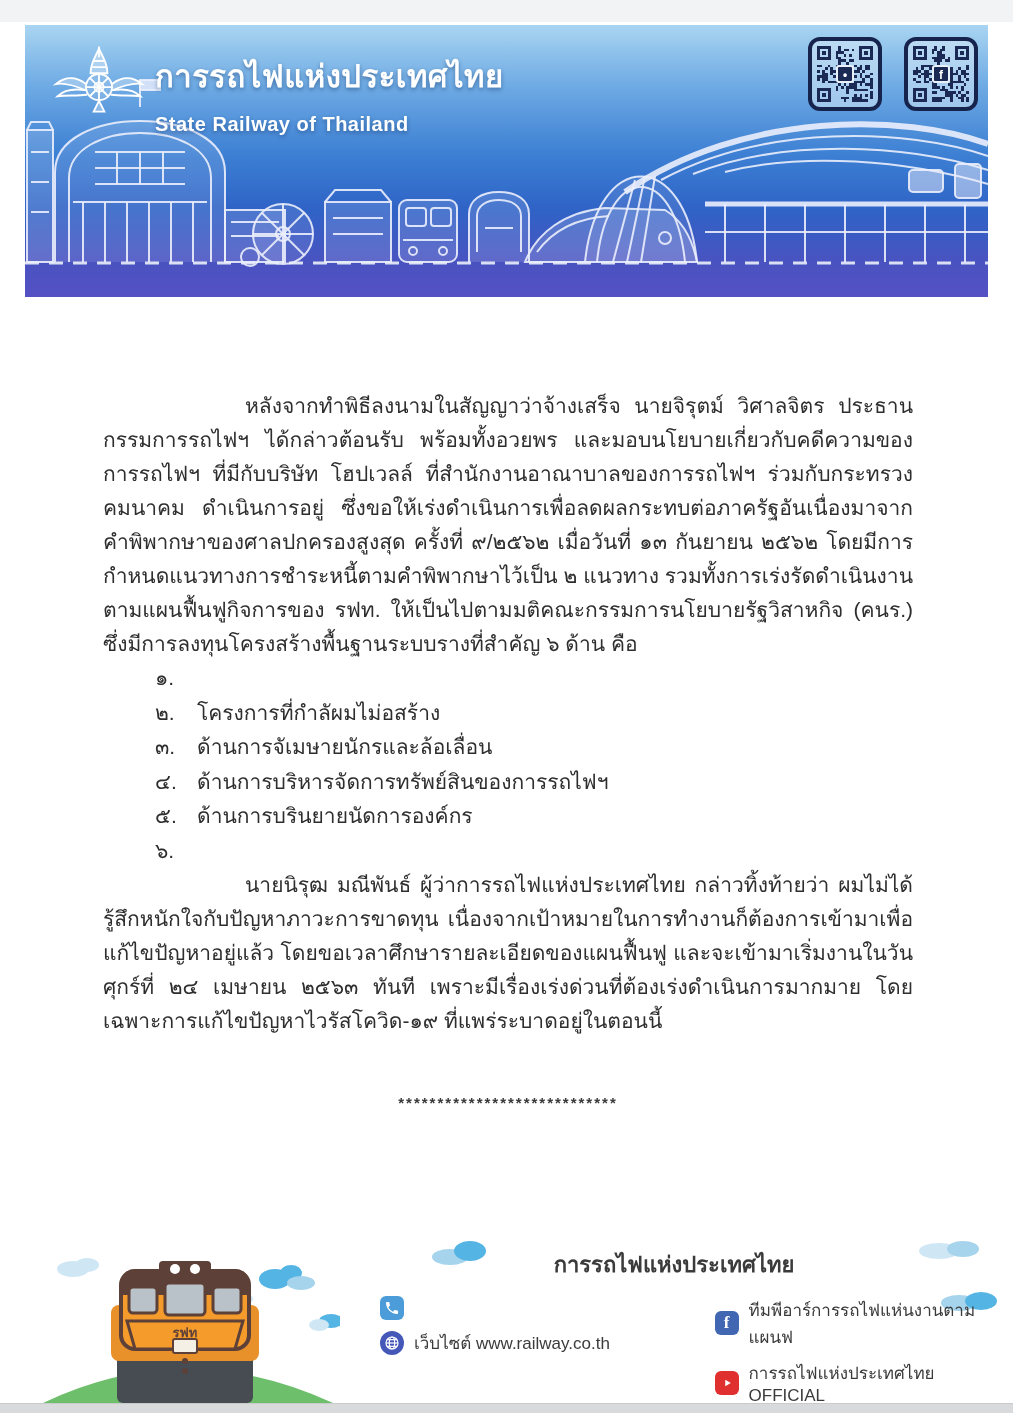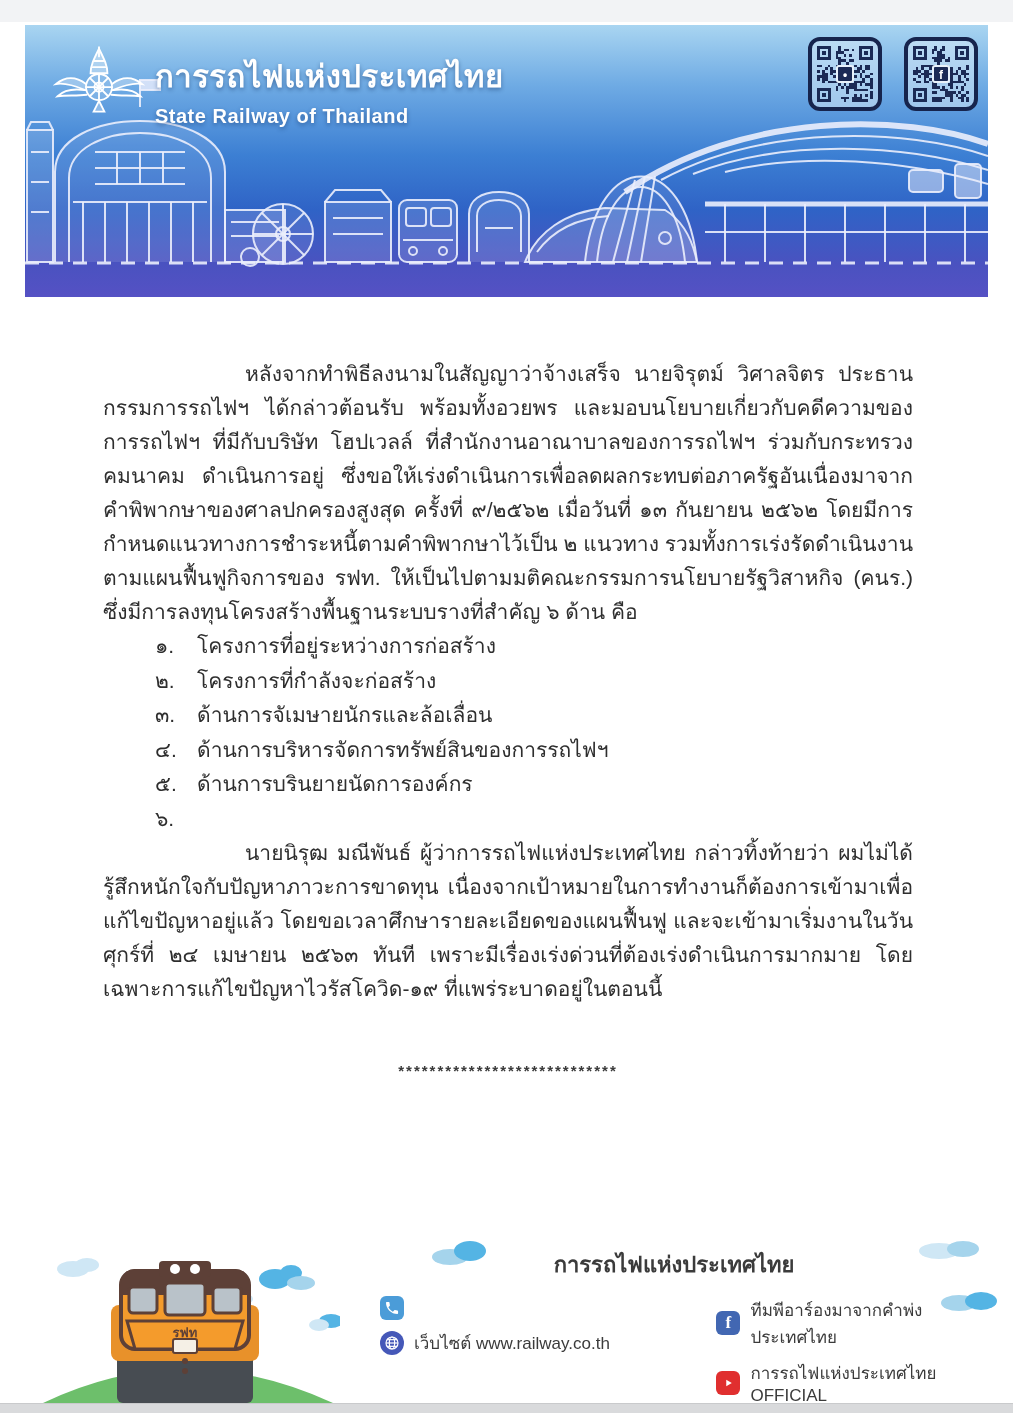--- a/index.html
+++ b/index.html
@@ -15,21 +15,21 @@
   
   .banner {
     position:absolute; top:25px; left:25px; right:25px; height:272px;
     background:linear-gradient(180deg,#a9d5f1 0%, #6fabe4 22%, #3c7fd3 48%, #2f63c6 68%, #4a52c0 88%, #5551c4 100%);
     overflow:hidden;
   }
   .skyline { position:absolute; left:0; bottom:30px; width:100%; height:215px; }
   .banner-logo { position:absolute; top:12px; left:28px; width:92px; height:94px; }
   .banner-titles { position:absolute; top:26px; left:130px; color:#fff; text-shadow:0 2px 4px rgba(10,40,90,.45); }
   .banner-title-th { font-size:31px; font-weight:bold; letter-spacing:.5px; }
-  .banner-title-en { font-size:20px; font-weight:bold; margin-top:4px; letter-spacing:.5px; }
+  .banner-title-en { font-size:20px; font-weight:bold; margin-top:12px; letter-spacing:.5px; }
   .qr-row { position:absolute; top:12px; right:10px; display:flex; gap:22px; }
   .qr {
     position:relative; width:74px; height:74px; border:4px solid #16244d; border-radius:12px;
     background:rgba(215,233,248,.55); padding:5px;
   }
   .qr-grid { display:grid; width:100%; height:100%; grid-template-columns:repeat(21,1fr); grid-template-rows:repeat(21,1fr); }
   .qr-grid i { background:#1b2a55; }
   .qr .finder { position:absolute; width:14px; height:14px; border:3px solid #1b2a55; background:transparent; }
   .qr .finder::after { content:""; position:absolute; inset:2px; background:#1b2a55; }
   .qr .f-tl { top:5px; left:5px; } .qr .f-tr { top:5px; right:5px; } .qr .f-bl { bottom:5px; left:5px; }
@@ -39,21 +39,21 @@
     color:#fff; font-size:12px; font-weight:bold; text-align:center; line-height:17px;
   }
   .contact-bar {
     position:absolute; left:0; right:0; bottom:0; height:30px; background:#3d3d9c;
     color:#eef0ff; font-size:16.5px; display:flex; align-items:center; justify-content:center;
     letter-spacing:.3px; border-top:1px solid #5a5ab5;
   }
 
   
   .content { position:absolute; top:297px; left:103px; right:100px; color:#2e2e2e; }
-  .para { margin-top:60px; font-size:21px; line-height:34px; text-align:justify; text-indent:142px; }
+  .para { margin-top:92px; font-size:21px; line-height:34px; text-align:justify; text-indent:142px; }
   .para.second { margin-top:0; }
   .list { margin:0 0 0 52px; list-style:none; }
   .list li { display:flex; font-size:21px; line-height:34.5px; }
   .list .num { width:42px; }
   .separator { margin-top:56px; text-align:center; font-size:15px; font-weight:bold; letter-spacing:2px; color:#3a3a3a; }
 
   
   .footer { position:absolute; left:0; right:0; bottom:10px; height:168px; background:#fff; }
   .train-scene { position:absolute; left:35px; bottom:0; width:305px; height:160px; }
   .footer-center { position:absolute; left:350px; right:15px; top:12px; }
@@ -483,25 +483,24 @@
     </div>
 
   </div>
 
   <div class="content">
     <p class="para">หลังจากทำพิธีลงนามในสัญญาว่าจ้างเสร็จ นายจิรุตม์ วิศาลจิตร ประธานกรรมการรถไฟฯ ได้กล่าวต้อนรับ พร้อมทั้งอวยพร และมอบนโยบายเกี่ยวกับคดีความของการรถไฟฯ ที่มีกับบริษัท โฮปเวลล์ ที่สำนักงานอาณาบาลของการรถไฟฯ ร่วมกับกระทรวงคมนาคม ดำเนินการอยู่ ซึ่งขอให้เร่งดำเนินการเพื่อลดผลกระทบต่อภาครัฐอันเนื่องมาจากคำพิพากษาของศาลปกครองสูงสุด ครั้งที่ ๙/๒๕๖๒ เมื่อวันที่ ๑๓ กันยายน ๒๕๖๒ โดยมีการกำหนดแนวทางการชำระหนี้ตามคำพิพากษาไว้เป็น ๒ แนวทาง รวมทั้งการเร่งรัดดำเนินงานตามแผนฟื้นฟูกิจการของ รฟท. ให้เป็นไปตามมติคณะกรรมการนโยบายรัฐวิสาหกิจ (คนร.) ซึ่งมีการลงทุนโครงสร้างพื้นฐานระบบรางที่สำคัญ ๖ ด้าน คือ</p>
 
     <ul class="list">
       <li>
         <span class="num">๑.</span>
-        <span>โครงการที่อยู่ระหว่างการก่อสร้าง</span>
       </li>
       <li>
         <span class="num">๒.</span>
-        <span>โครงการที่กำลังจะก่อสร้าง</span>
+        <span>โครงการที่กำลัผมไม่อสร้าง</span>
       </li>
       <li>
         <span class="num">๓.</span>
         <span>ด้านการจัเมษายนักรและล้อเลื่อน</span>
       </li>
       <li>
         <span class="num">๔.</span>
         <span>ด้านการบริหารจัดการทรัพย์สินของการรถไฟฯ</span>
       </li>
       <li>
@@ -601,21 +600,21 @@
                   <line x1="4.5" y1="7" x2="19.5" y2="7"></line>
                   <line x1="4.5" y1="17" x2="19.5" y2="17"></line>
               </svg>
             </span>
             <span>เว็บไซต์ www.railway.co.th</span>
           </div>
         </div>
         <div class="contact-col">
           <div class="contact-item">
             <span class="ci-icon ci-box icon-fb">f</span>
-            <span>ทีมพีอาร์องมาจากคำพ่งประเทศไทย</span>
+            <span>ทีมพีอาร์การรถไฟแห่นงานตามแผนฟ</span>
           </div>
           <div class="contact-item">
             <span class="ci-icon ci-box icon-yt">
               <svg width="14" height="14" viewBox="0 0 24 24">
                   <path fill="#ffffff" d="M9 6.5 L18.5 12 L9 17.5 Z"></path>
                 </svg>
             </span>
             <span>การรถไฟแห่งประเทศไทย OFFICIAL</span>
           </div>
         </div>

